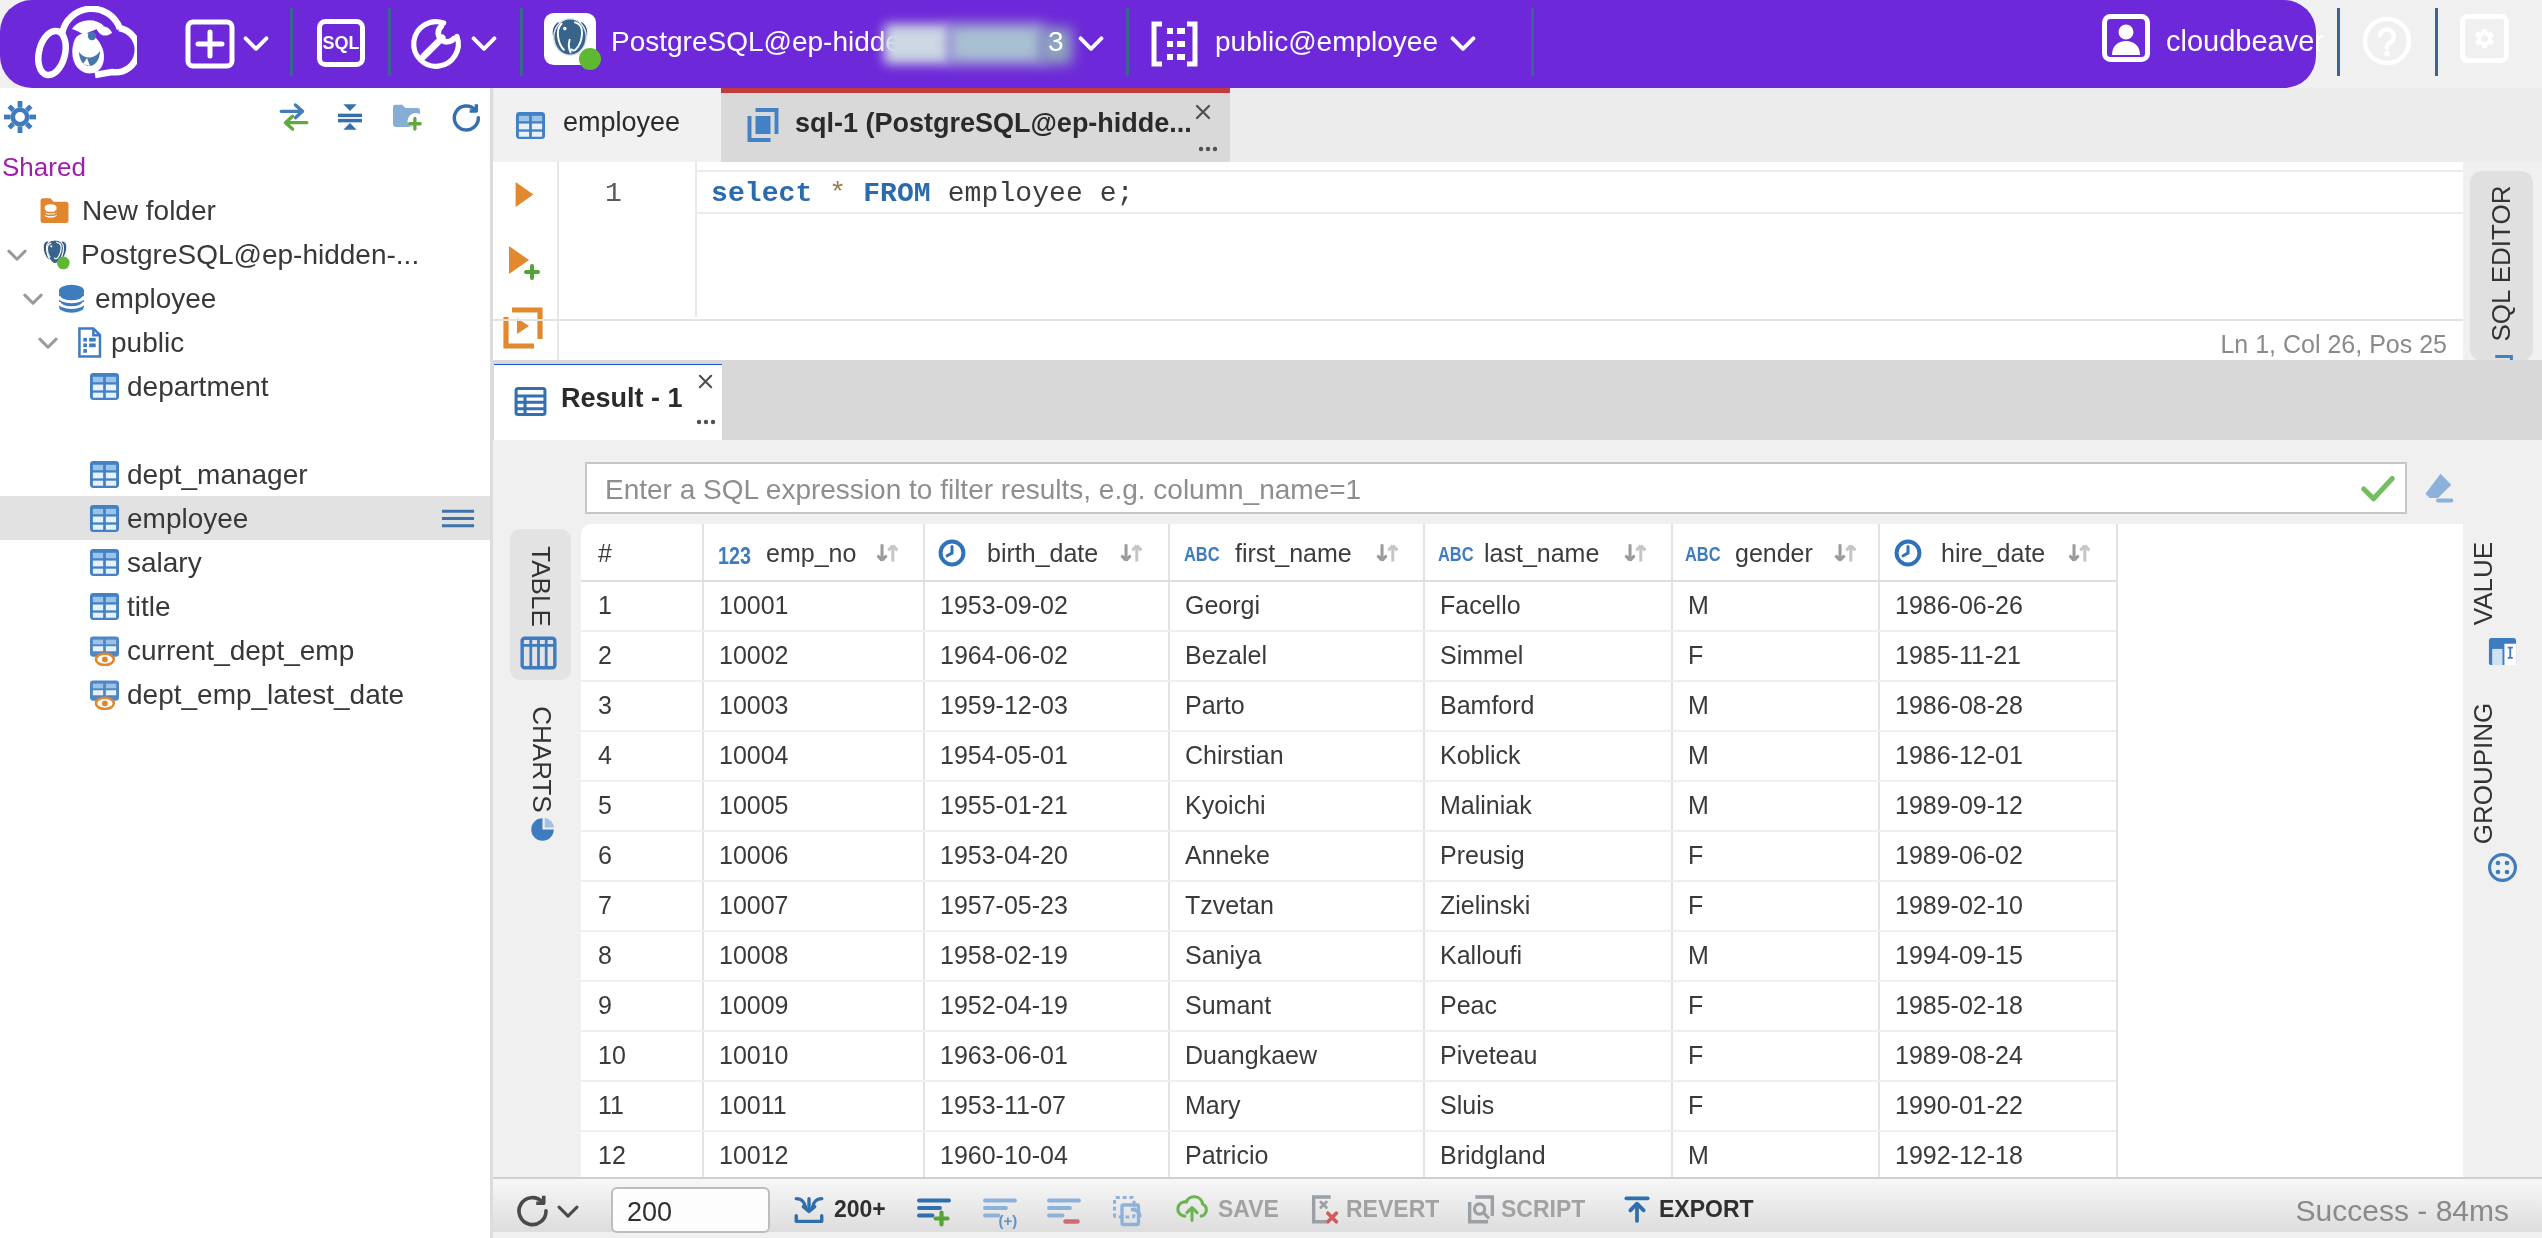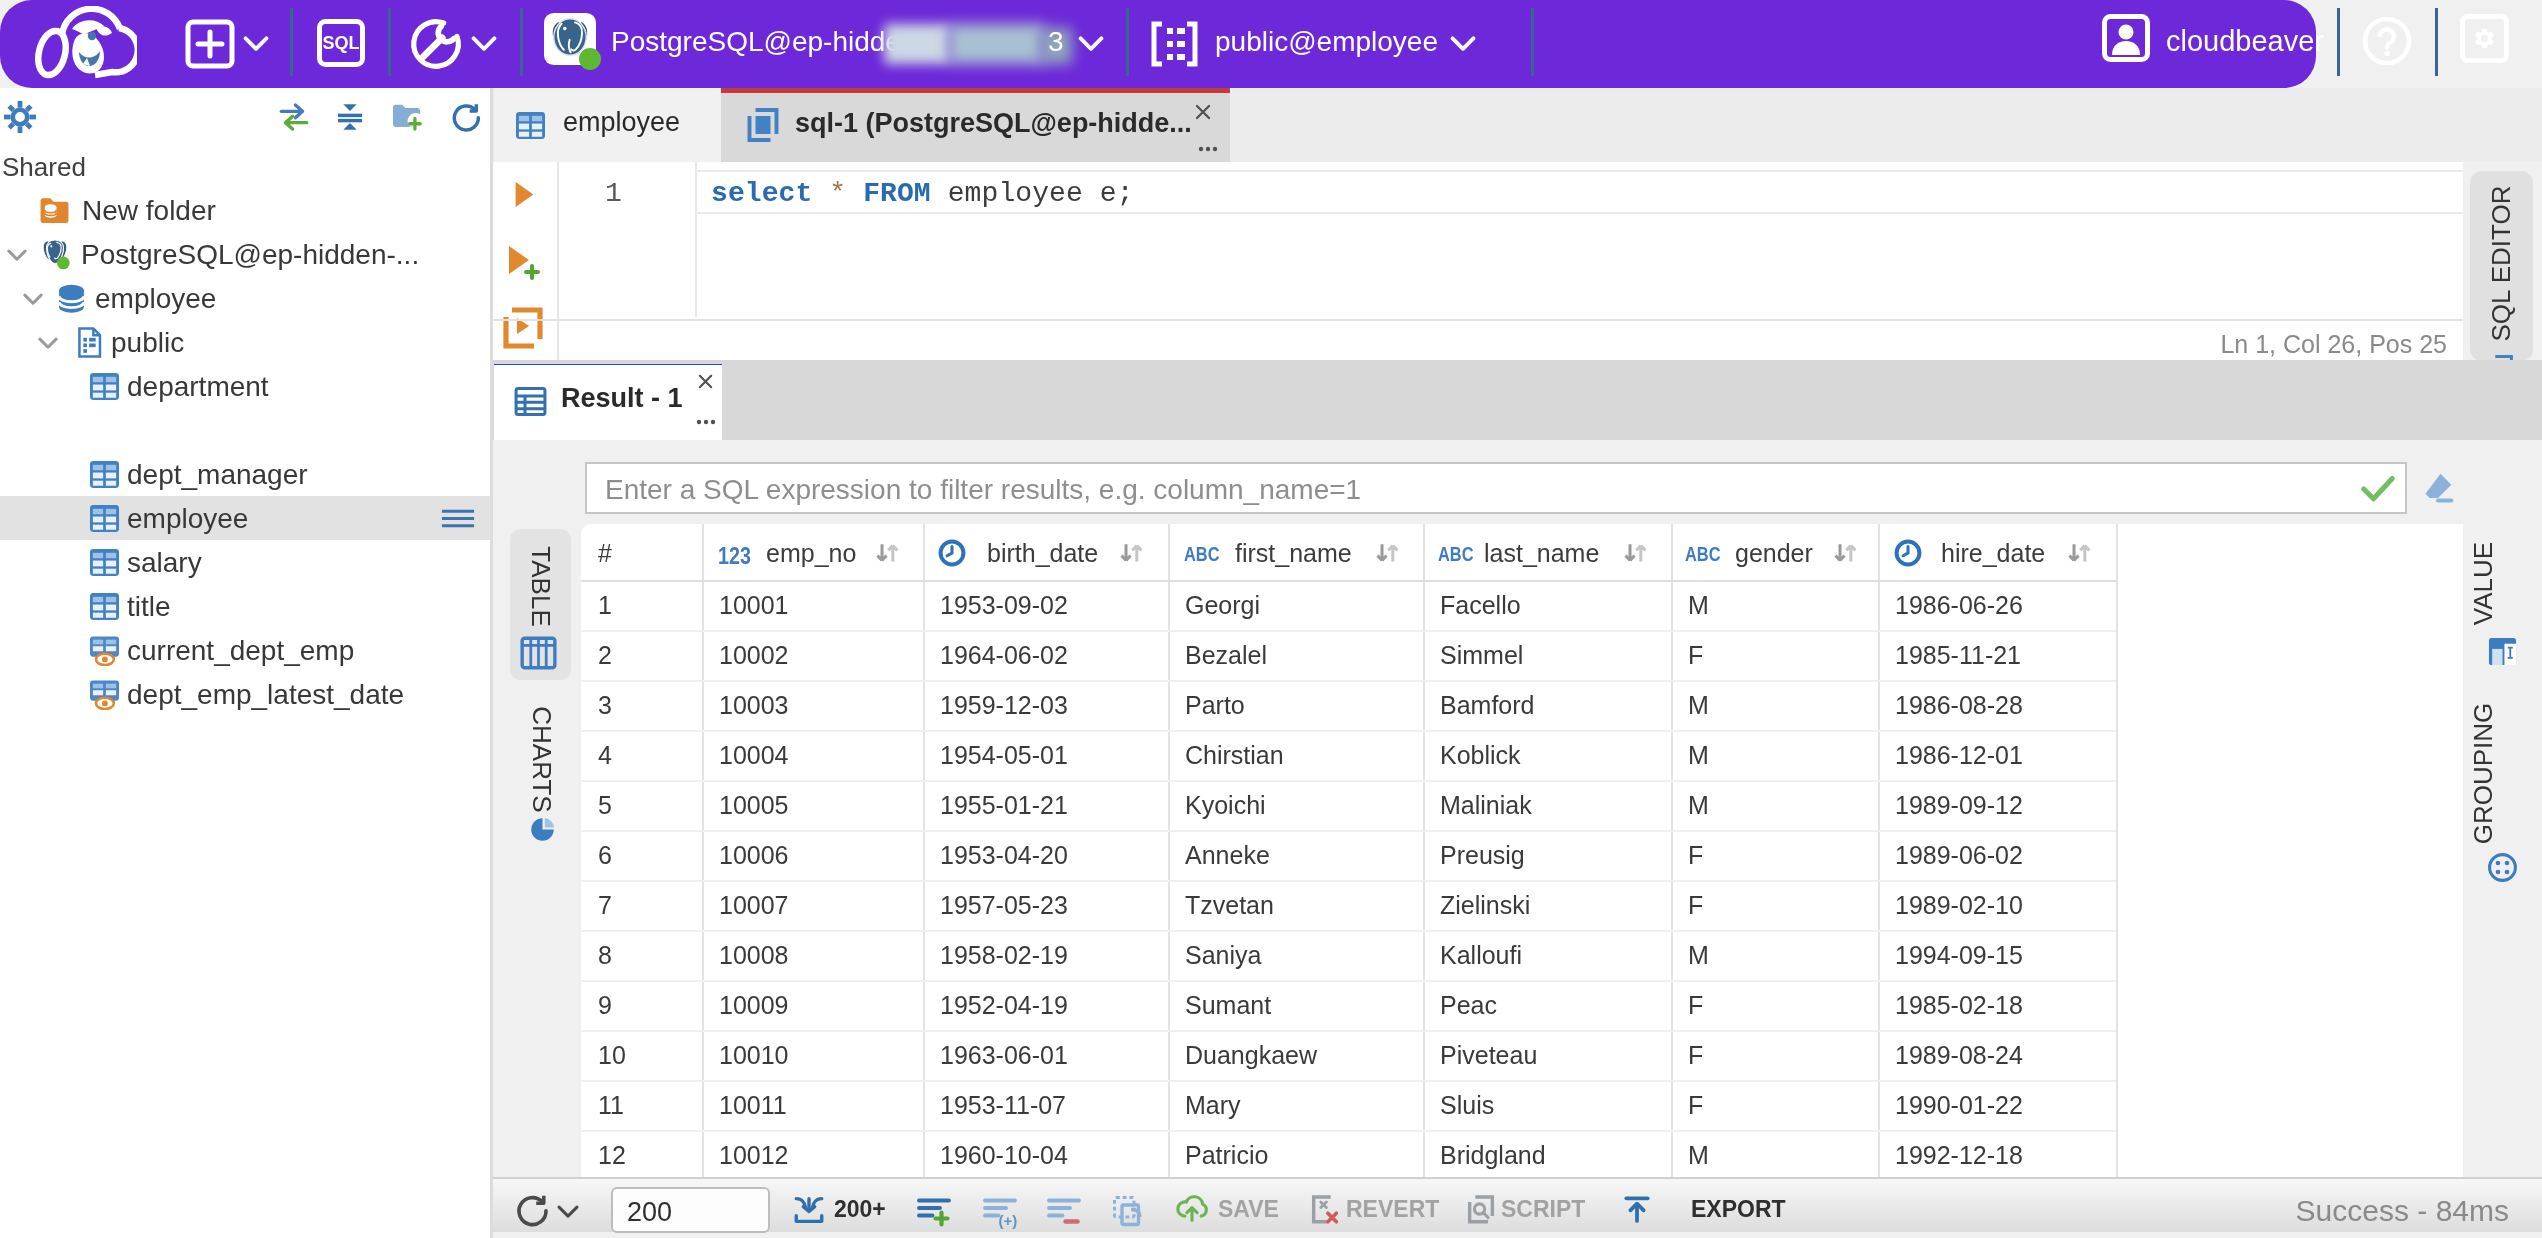--- a/index.html
+++ b/index.html
@@ -4,21 +4,21 @@
 <style>
 * { margin:0; padding:0; box-sizing:border-box; }
 html,body { width:2542px; height:1238px; overflow:hidden; }
 body { font-family:"Liberation Sans", sans-serif; position:relative; background:#f0f0f0; }
 svg { display:block; }
 .abs { position:absolute; }
 #header { position:absolute; left:0; top:0; width:2316px; height:88px; background:#6d28d9;border-radius:32px; }
 #header .hdiv { position:absolute; top:8px; height:68px; width:3px; background:#3a6491; }
 .htxt { position:absolute; color:#fff; font-size:28px; white-space:nowrap; }
 #sidebar { position:absolute; left:0; top:88px; width:493px; height:1150px; background:#fff; border-right:3px solid #dcdcdc; }
-#shared { position:absolute; left:2px; top:64px; color:#404040; font-size:26px; }
+#shared { position:absolute; left:2px; top:64px; color:#a21caf; font-size:26px; }
 .trow { position:absolute; left:0; width:490px; height:44px; }
 .trow .lbl { position:absolute; top:7px; font-size:28px; color:#383838; white-space:nowrap; }
 .trow.sel { background:#e2e2e2; }
 .ticon { position:absolute; top:7px; }
 .tchev { position:absolute; top:17px; }
 #tabstrip { position:absolute; left:493px; top:88px; width:2049px; height:74px; background:#ececec; }
 #tab-emp { position:absolute; left:1px; top:0; width:227px; height:74px; background:#f1f1f1; }
 #tab-sql { position:absolute; left:228px; top:0; width:509px; height:74px; background:#d9d9d9; border-top:5px solid #c23a3a; }
 .tabtxt { position:absolute; font-size:27px; color:#2a2a2a; white-space:nowrap; }
 #editor { position:absolute; left:493px; top:162px; width:1970px; height:198px; background:#fff; }
@@ -645,15 +645,15 @@
     <path d="M8 3.5 H20 V17" fill="none" stroke="#9aa0a6" stroke-width="2.4"></path>
     <path d="M17 21 H4 V7" fill="none" stroke="#9aa0a6" stroke-width="2.4"></path>
     <circle cx="11" cy="12" r="3.6" fill="none" stroke="#9aa0a6" stroke-width="2.2"></circle>
     <path d="M13.6 14.6 L17 18" stroke="#9aa0a6" stroke-width="2.2" stroke-linecap="round"></path>
   </svg>
   <div class="ttxt" style="left:1008px;">SCRIPT</div>
   <svg class="abs" style="left:1128px;top:14px;" width="32" height="32" viewBox="0 0 24 24">
     <path d="M4 4 H20" stroke="#2f6fad" stroke-width="2.8" stroke-linecap="round"></path>
     <path d="M12 21 V8 M12 8 l-5 5 M12 8 l5 5" stroke="#2f6fad" stroke-width="2.8" fill="none" stroke-linecap="round" stroke-linejoin="round"></path>
   </svg>
-  <div class="ttxt" style="left:1166px;color:#2f2f2f;margin-left:32px;">EXPORT</div>
+  <div class="ttxt" style="left:1166px;color:#2f2f2f;">EXPORT</div>
   <div class="abs" style="right:33px;top:15px;font-size:30px;color:#8a8a8a;">Success - 84ms</div>
 </div>
 
 </body></html>

